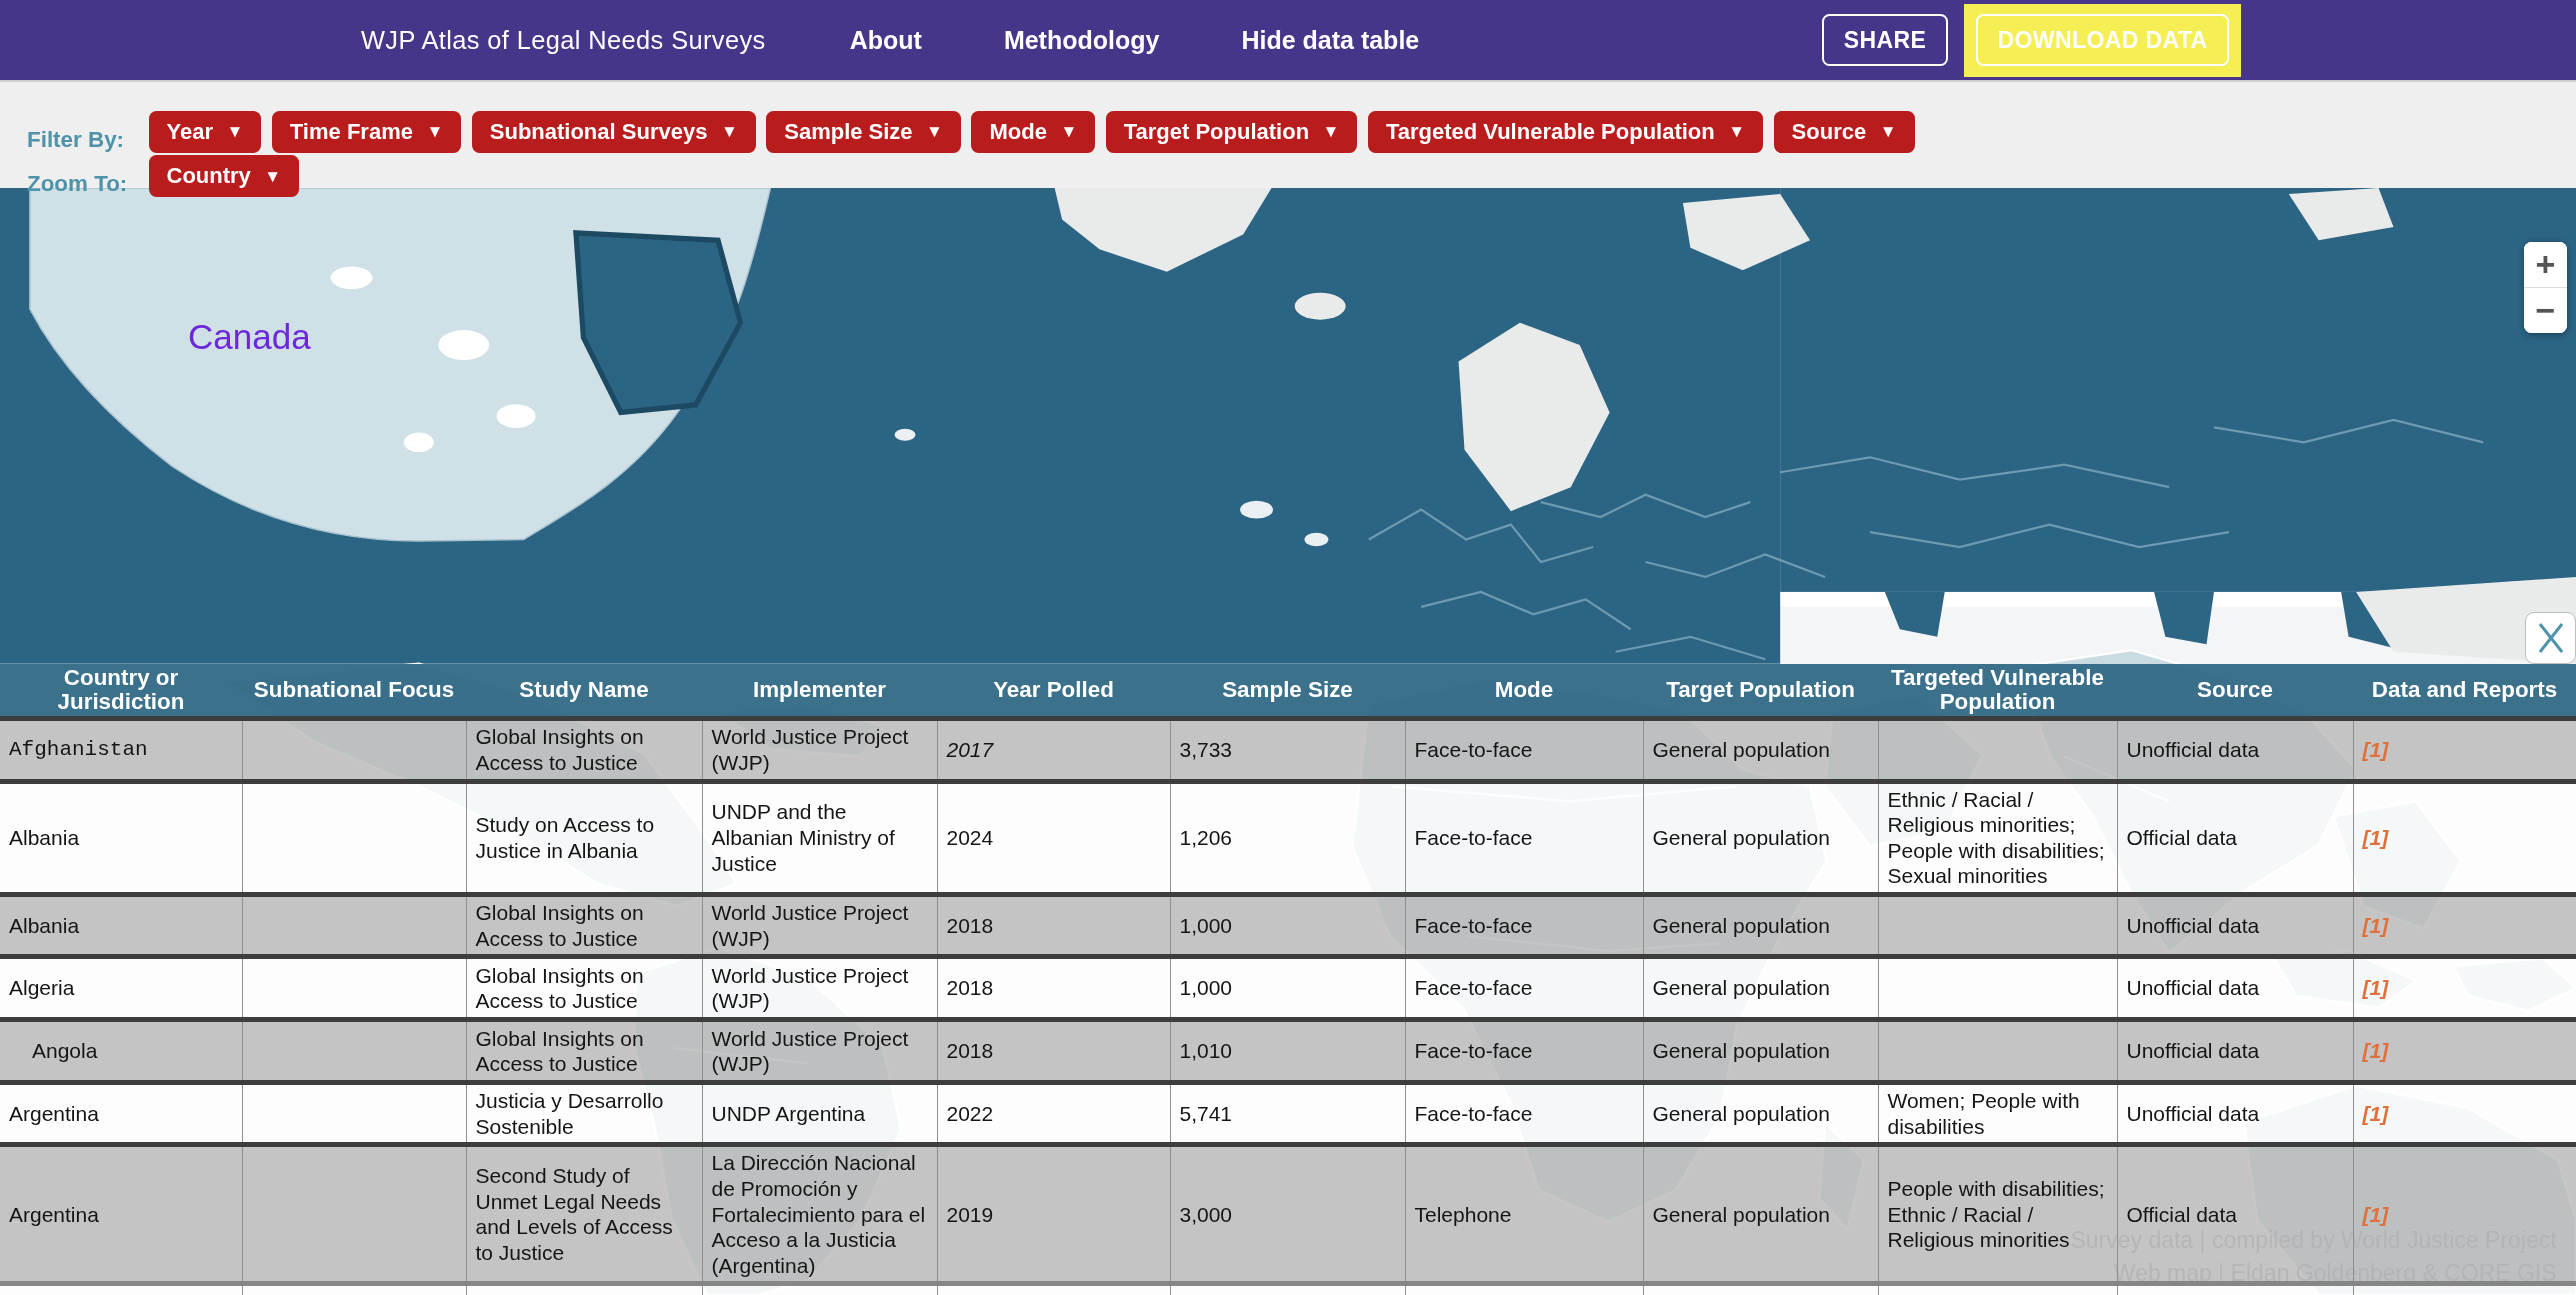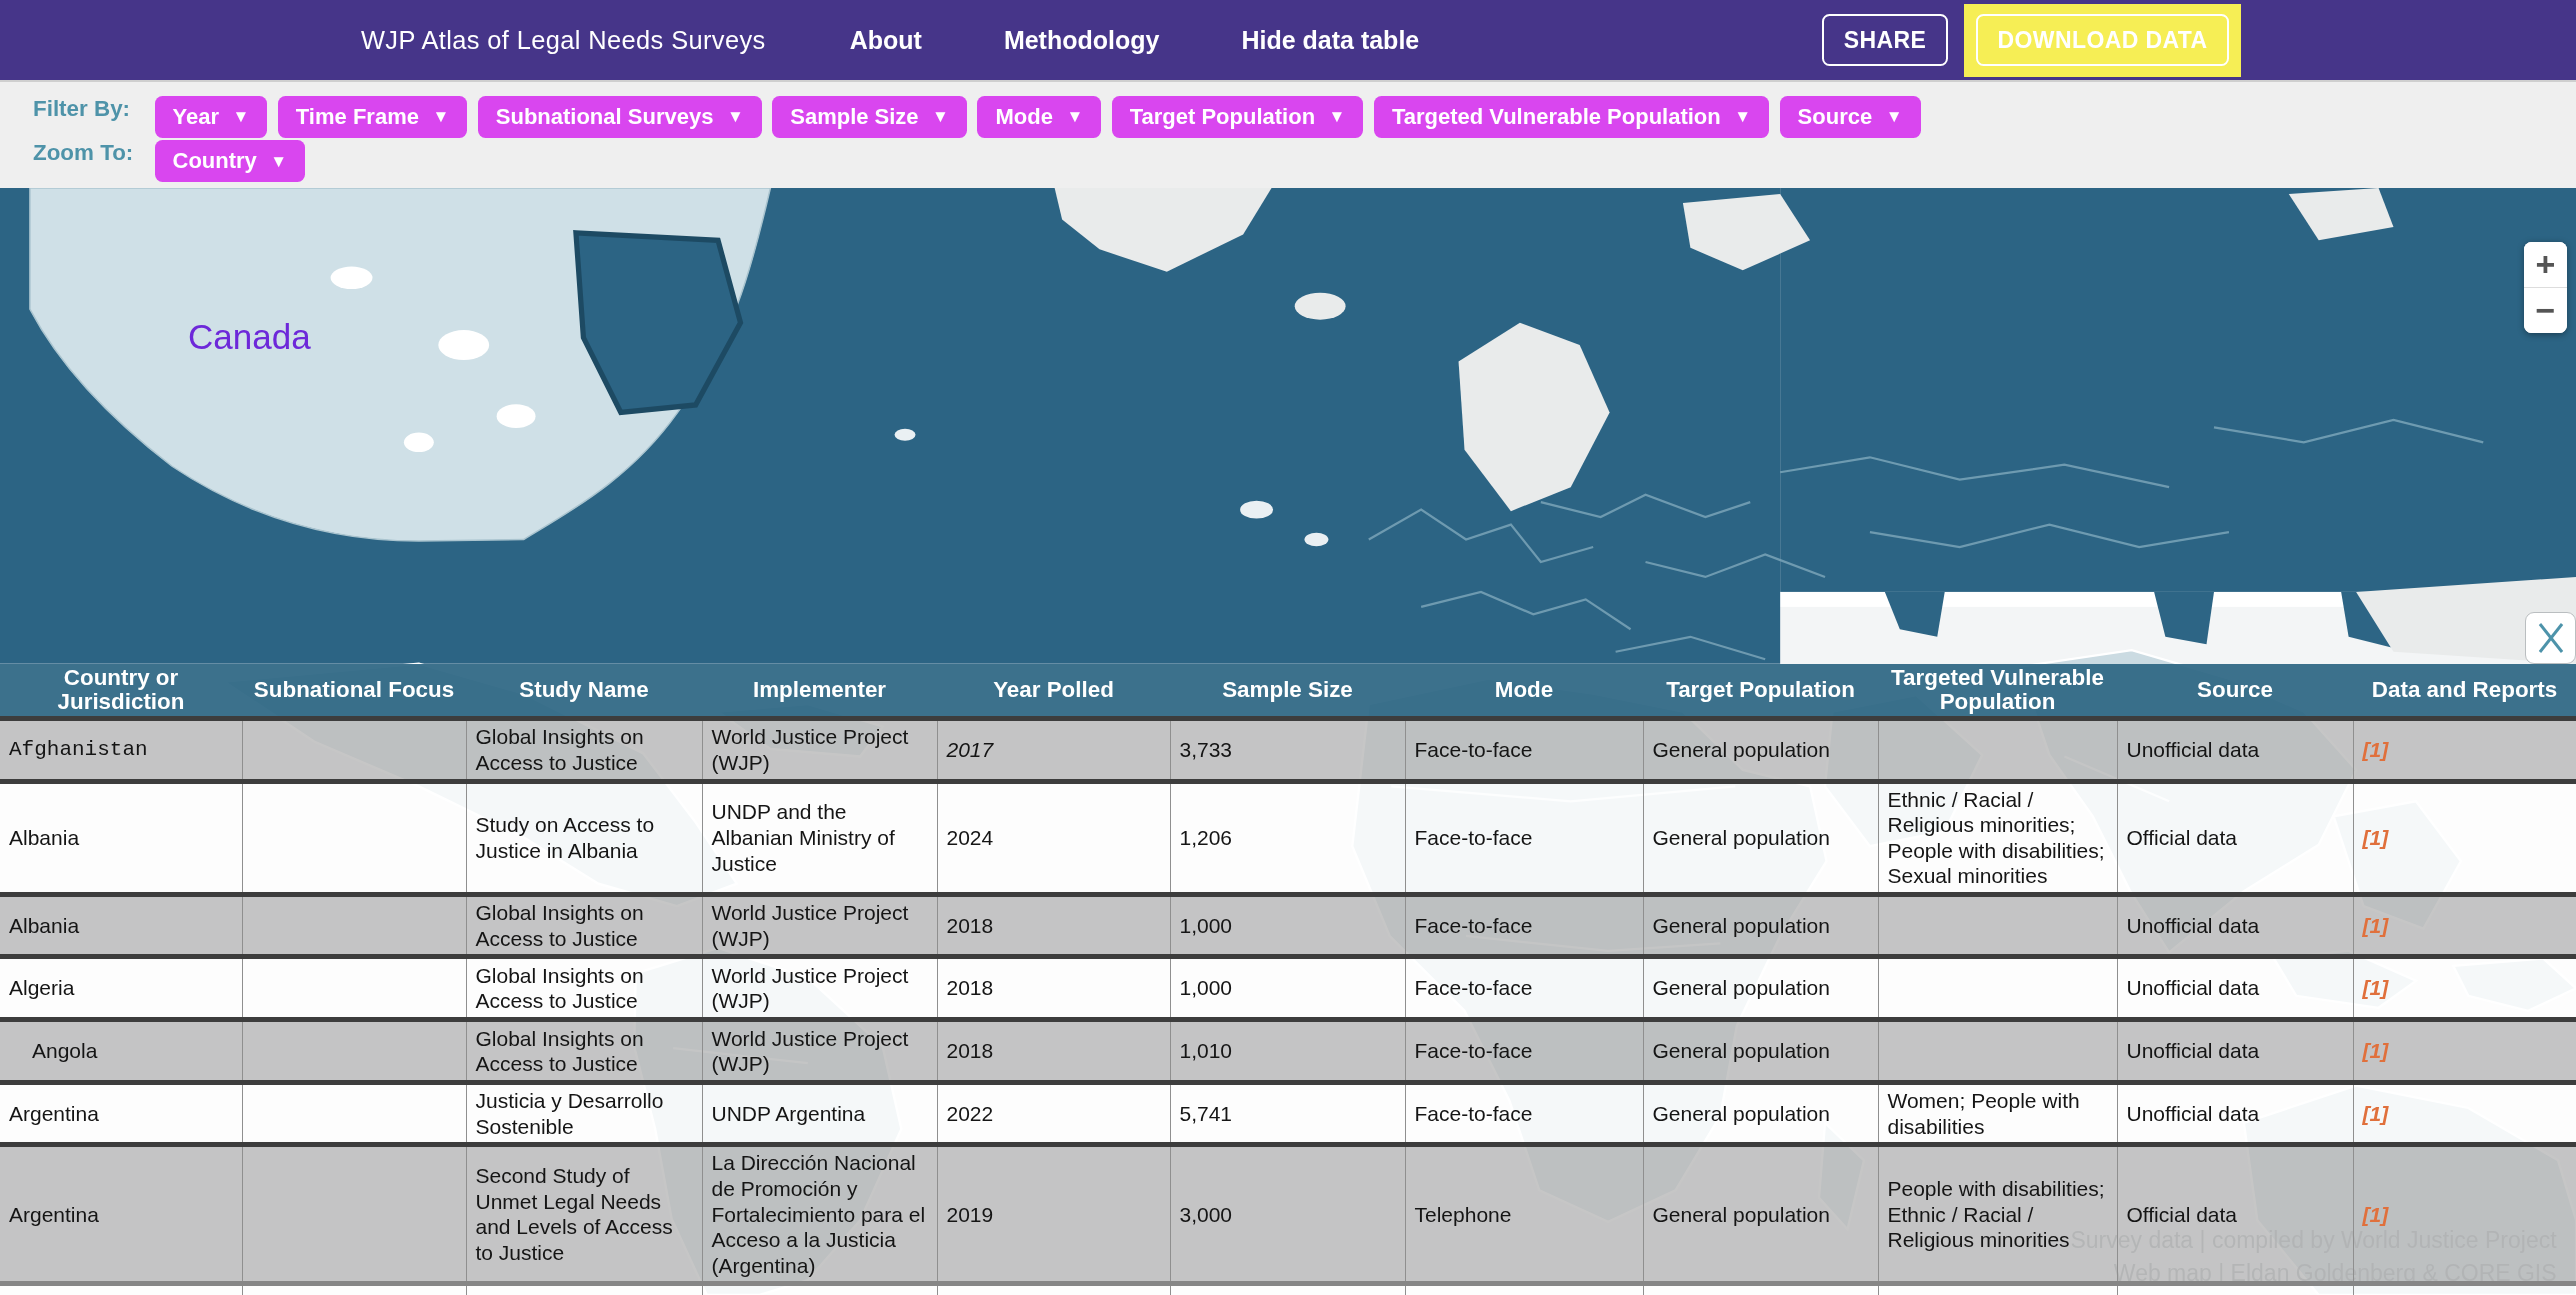--- a/index.html
+++ b/index.html
@@ -13,28 +13,28 @@
   .topnav{display:flex;align-items:center;margin-left:84px;gap:82px;}
   .topnav .navitem{color:#fff;font-size:25px;font-weight:700;cursor:pointer;white-space:nowrap;}
   .topbtns{margin-left:auto;display:flex;align-items:center;margin-right:335px;}
   .btn-outline{border:2.2px solid #fff;border-radius:7.5px;background:transparent;color:#fff;
                font-weight:700;font-size:23px;padding:10.5px 19.4px;font-family:inherit;
                letter-spacing:0.4px;cursor:pointer;white-space:nowrap;}
   .hl-yellow{background:#f6ee55;padding:10.5px 12px;margin-left:16.5px;display:inline-block;}
 
   
   .filterbar{position:absolute;left:0;top:82px;width:2576px;height:106px;background:#efefef;z-index:25;}
-  .frow{display:flex;align-items:flex-start;position:absolute;left:33px;}
+  .frow{display:flex;align-items:flex-end;position:absolute;left:27px;}
   .frow1{top:13.5px;}
   .frow2{top:58px;}
   .flabel{color:#4e93a9;font-weight:700;font-size:22.4px;width:114px;}
   .fbtns{display:flex;gap:10.5px;margin-left:7.5px;}
-  .fbtn{background:#d946ef;color:#fff;border:none;border-radius:7.5px;font-family:inherit;
+  .fbtn{background:#b91c1c;color:#fff;border:none;border-radius:7.5px;font-family:inherit;
         font-weight:700;font-size:22px;padding:8.2px 18px;display:flex;align-items:center;gap:13.5px;
-        cursor:pointer;white-space:nowrap;}
+        cursor:pointer;white-space:nowrap;margin-top:15px;}
   .caret{font-size:17px;line-height:1;}
 
   
   .maparea{position:absolute;left:0;top:188px;width:2576px;height:1107px;z-index:1;}
   .canada-label{position:absolute;left:188px;top:129px;color:#6d28d9;font-size:35px;z-index:2;}
   .zoomctl{position:absolute;right:9px;top:54px;width:43px;height:91px;background:#fff;
            border-radius:7.5px;box-shadow:0 1.5px 6px rgba(0,0,0,.35);z-index:3;display:flex;
            flex-direction:column;overflow:hidden;}
   .zbtn{flex:1;display:flex;align-items:center;justify-content:center;font-size:34px;font-weight:700;
         color:#555;cursor:pointer;background:#fff;border:none;font-family:inherit;}

